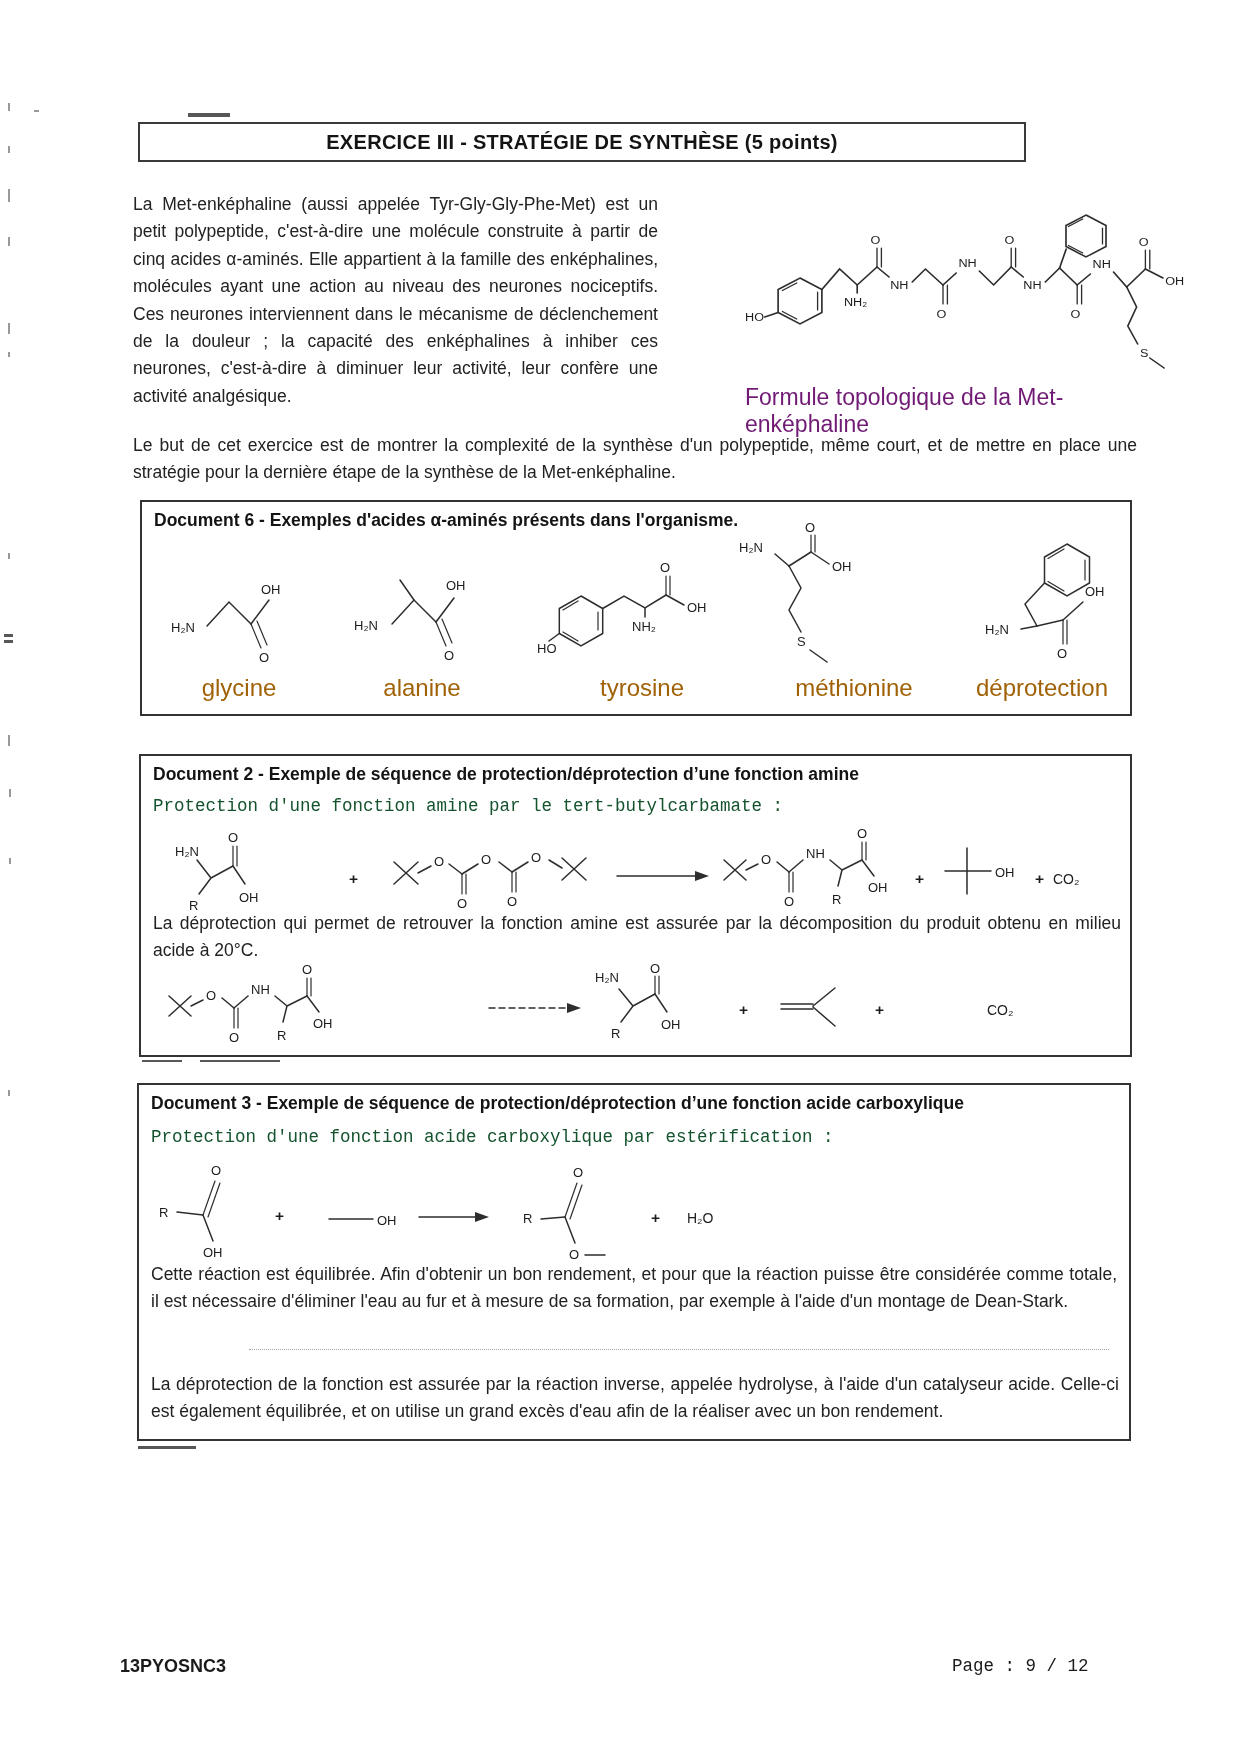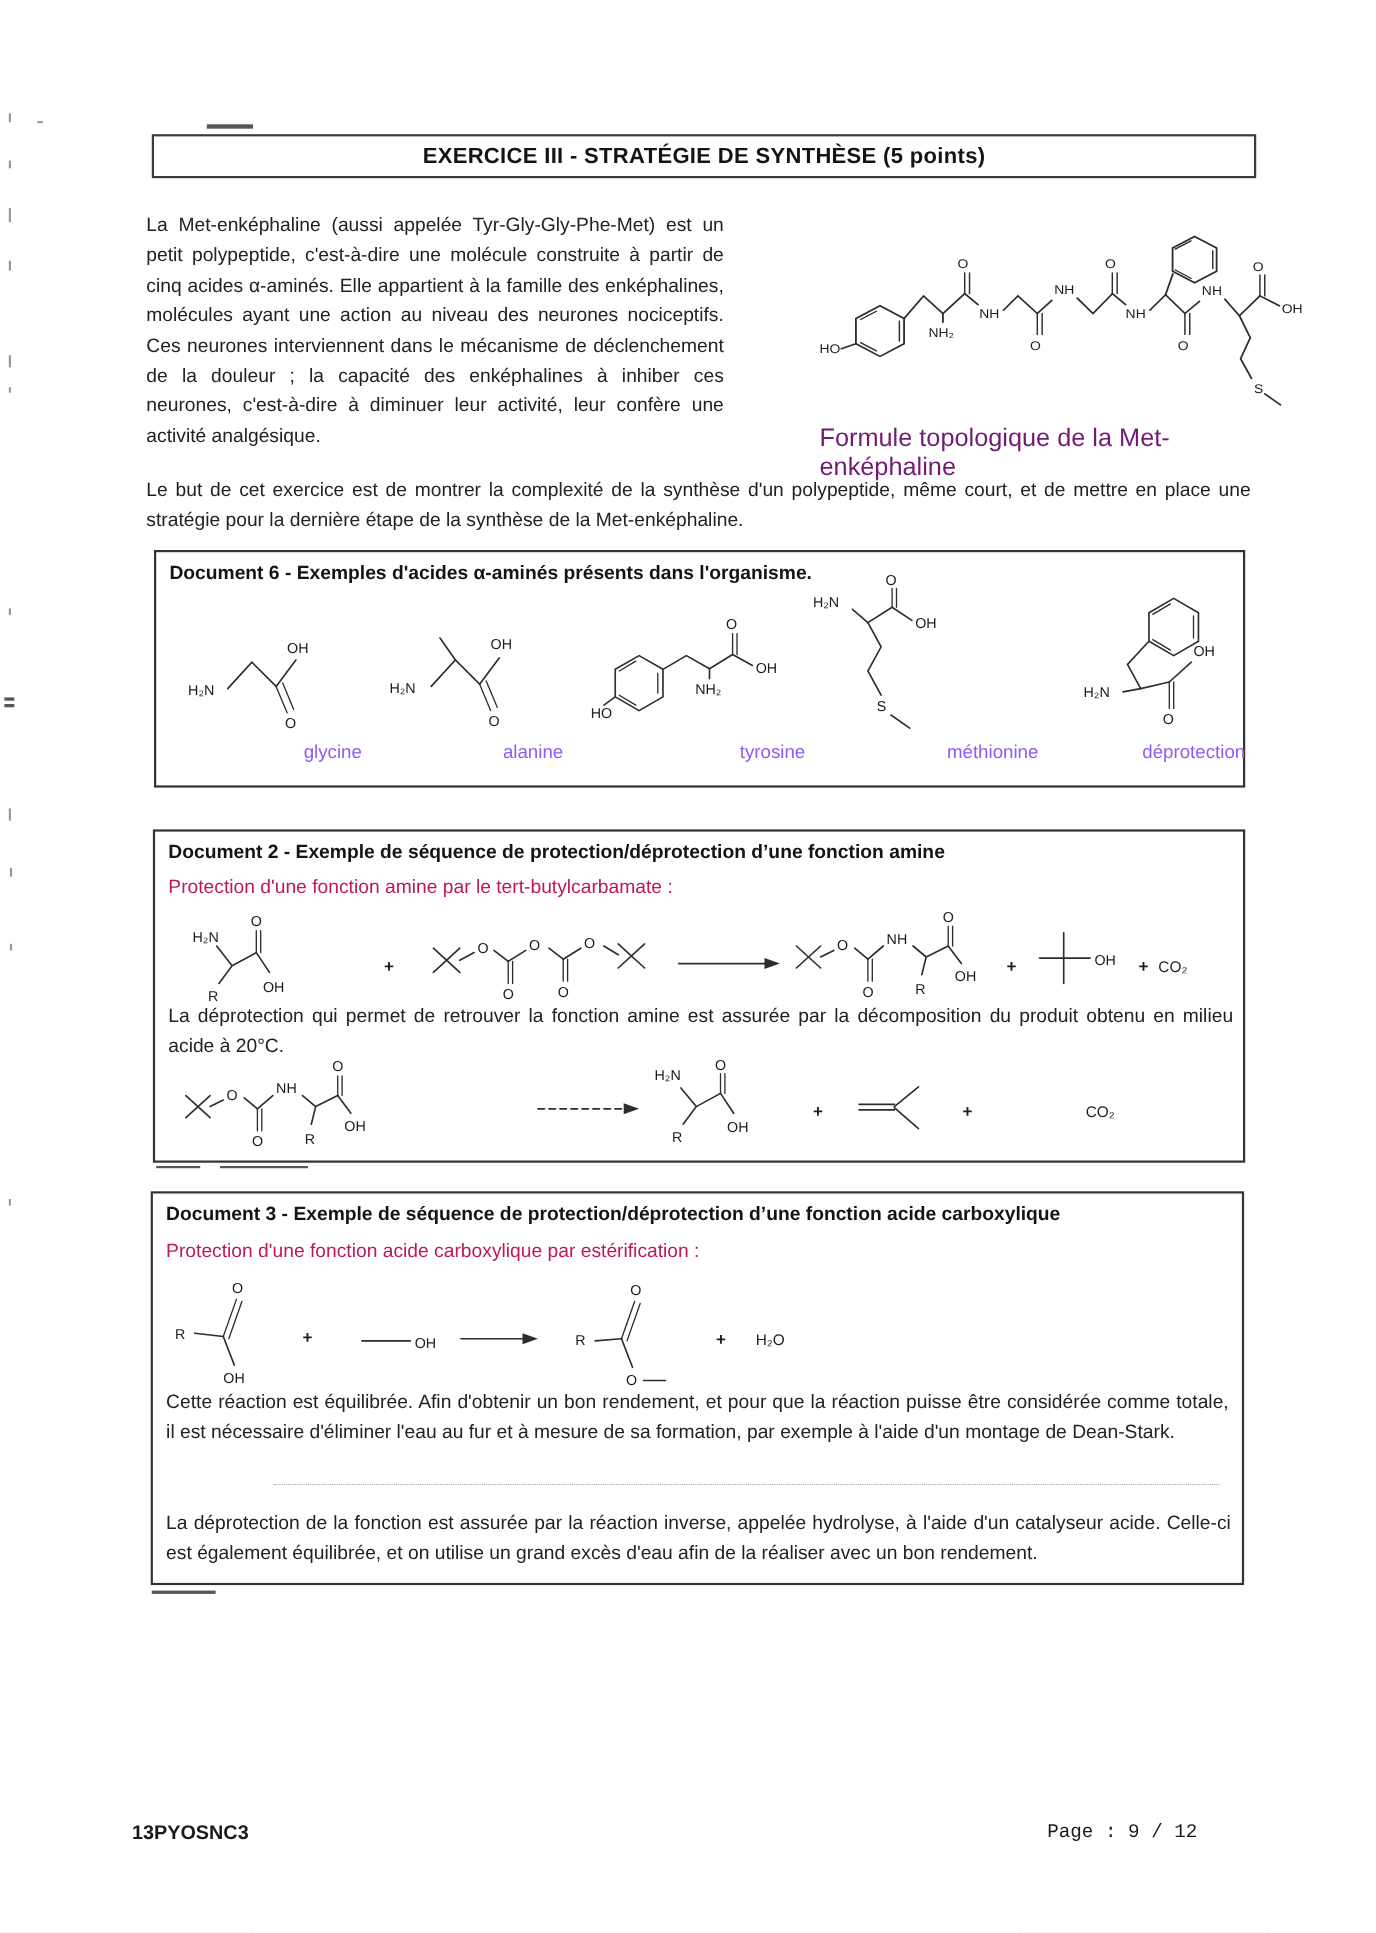--- a/index.html
+++ b/index.html
@@ -10,23 +10,23 @@
     overflow:hidden; margin:0 auto;
   }
   .abs { position:absolute; }
   .title-box {
     border:2px solid #3a3a3a; text-align:center;
     font-size:20px; font-weight:bold; letter-spacing:.3px; color:#141414;
   }
   .para { font-size:17.5px; line-height:27.4px; text-align:justify; color:#222; }
   .doc-box { border:2px solid #333; background:#fff; }
   .doc-title { font-size:17.5px; font-weight:bold; color:#141414; }
-  .doc-line { font-size:17.5px; color:#be185d; }
+  .doc-line { font-size:17.5px; color:#14532d;font-family:Liberation Mono, monospace; }
   .fig-caption { font-size:23px; color:#701a75; text-align:left; }
-  .mol-name { font-size:17px; color:#8b5cf6; text-align:right; }
+  .mol-name { font-size:24px; color:#a16207; text-align:center; }
   .footer-left { font-size:18px; font-weight:bold; color:#1a1a1a; }
   .footer-right { font-size:17.5px; color:#1a1a1a;font-family:Liberation Mono, monospace; }
   .art { position:absolute; background:#777; opacity:.75; }
   .art.dark { background:#3a3a3a; opacity:.85; }
   .divider { border-top:1px dotted #8a8a8a; opacity:.8; }
   svg { overflow:visible; }
   svg path.b { stroke:#2d2d2d; stroke-width:1.5; fill:none; stroke-linecap:round; }
   svg path.b2 { stroke:#2d2d2d; stroke-width:1.2; fill:none; stroke-linecap:round; }
   svg path.ah { fill:#2d2d2d; stroke:none; }
   svg text { font-family:"Liberation Sans","DejaVu Sans",sans-serif; fill:#1c1c1c; font-size:13px; }
@@ -51,21 +51,21 @@
   <span class="art dark" style="left:4px;top:640px;width:9px;height:3px"></span>
   <span class="art" style="left:8px;top:735px;width:2px;height:11px"></span>
   <span class="art" style="left:9px;top:789px;width:2px;height:8px"></span>
   <span class="art" style="left:9px;top:858px;width:2px;height:6px"></span>
   <span class="art" style="left:8px;top:1090px;width:2px;height:6px"></span>
   <span class="art dark" style="left:188px;top:113px;width:42px;height:4px"></span>
   <span class="art dark" style="left:142px;top:1060px;width:40px;height:2px"></span>
   <span class="art dark" style="left:200px;top:1060px;width:80px;height:2px"></span>
   <span class="art dark" style="left:138px;top:1446px;width:58px;height:3px"></span>
 
-  <div class="abs title-box" style="left:138px;top:122px;width:1004px;height:40px;line-height:37px">
+  <div class="abs title-box" style="left:138px;top:122px;width:888px;height:40px;line-height:37px">
     <span>EXERCICE III - STRATÉGIE DE SYNTHÈSE (5 points)</span>
   </div>
 
   <div class="abs para" style="left:133px;top:191px;width:525px">La Met-enképhaline (aussi appelée Tyr-Gly-Gly-Phe-Met) est un petit polypeptide, c'est-à-dire une molécule construite à partir de cinq acides α-aminés. Elle appartient à la famille des enképhalines, molécules ayant une action au niveau des neurones nociceptifs. Ces neurones interviennent dans le mécanisme de déclenchement de la douleur ; la capacité des enképhalines à inhiber ces neurones, c'est-à-dire à diminuer leur activité, leur confère une activité analgésique.</div>
 
   <svg class="abs" style="left:745px;top:205px" width="440" height="175" viewBox="0 0 400 175" preserveAspectRatio="none">
     <g>
       <path class="b" d="M50 73 L69.9 84.5 L69.9 107.5 L50 119 L30.1 107.5 L30.1 84.5 Z"></path>
       <path class="b2" d="M66 87 L66 105 M47 78 L34 85.5 M34 106.5 L47 114"></path>
     </g>

